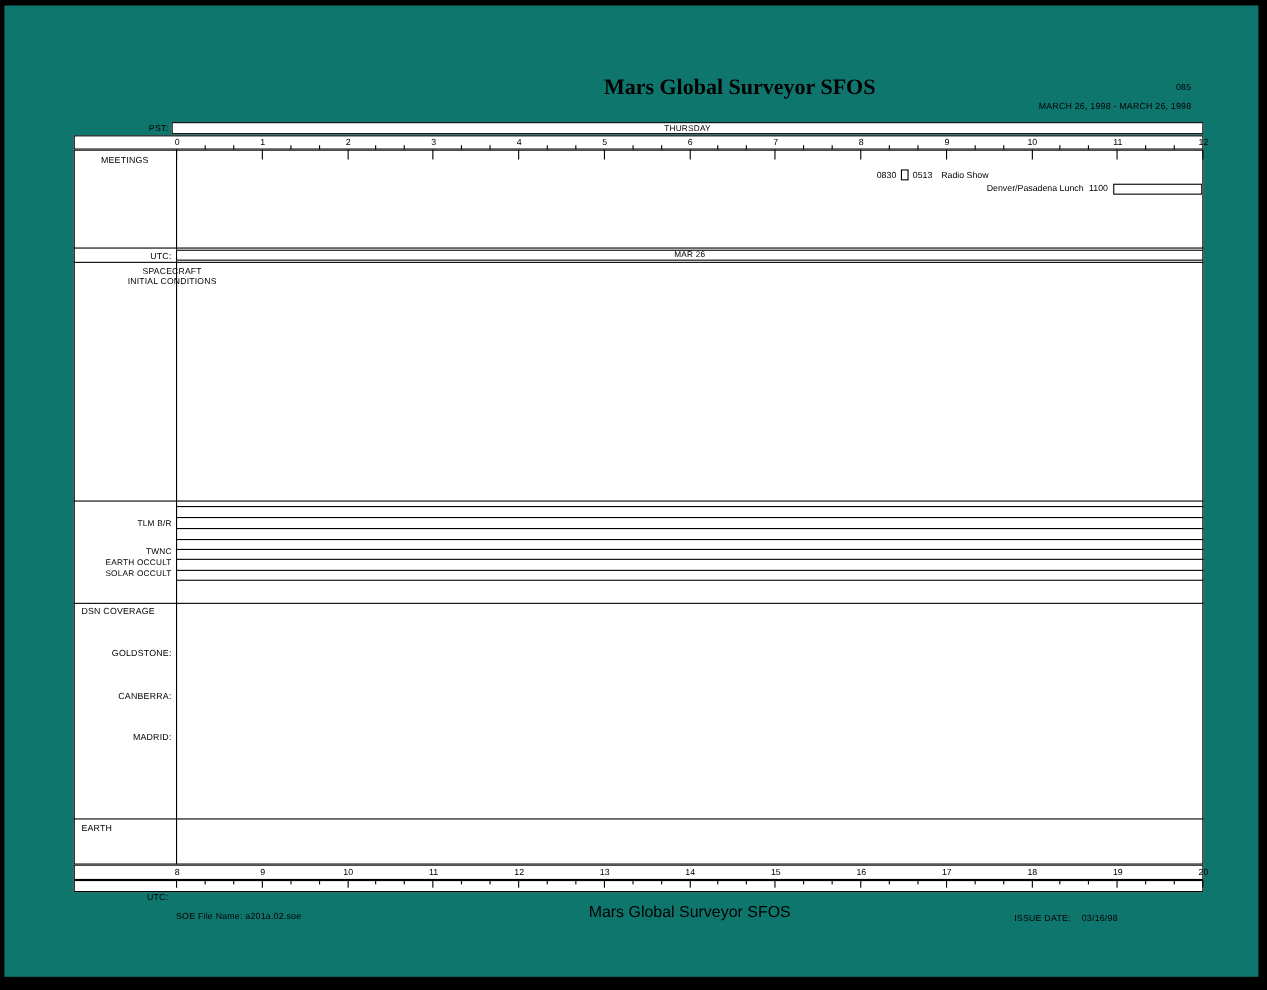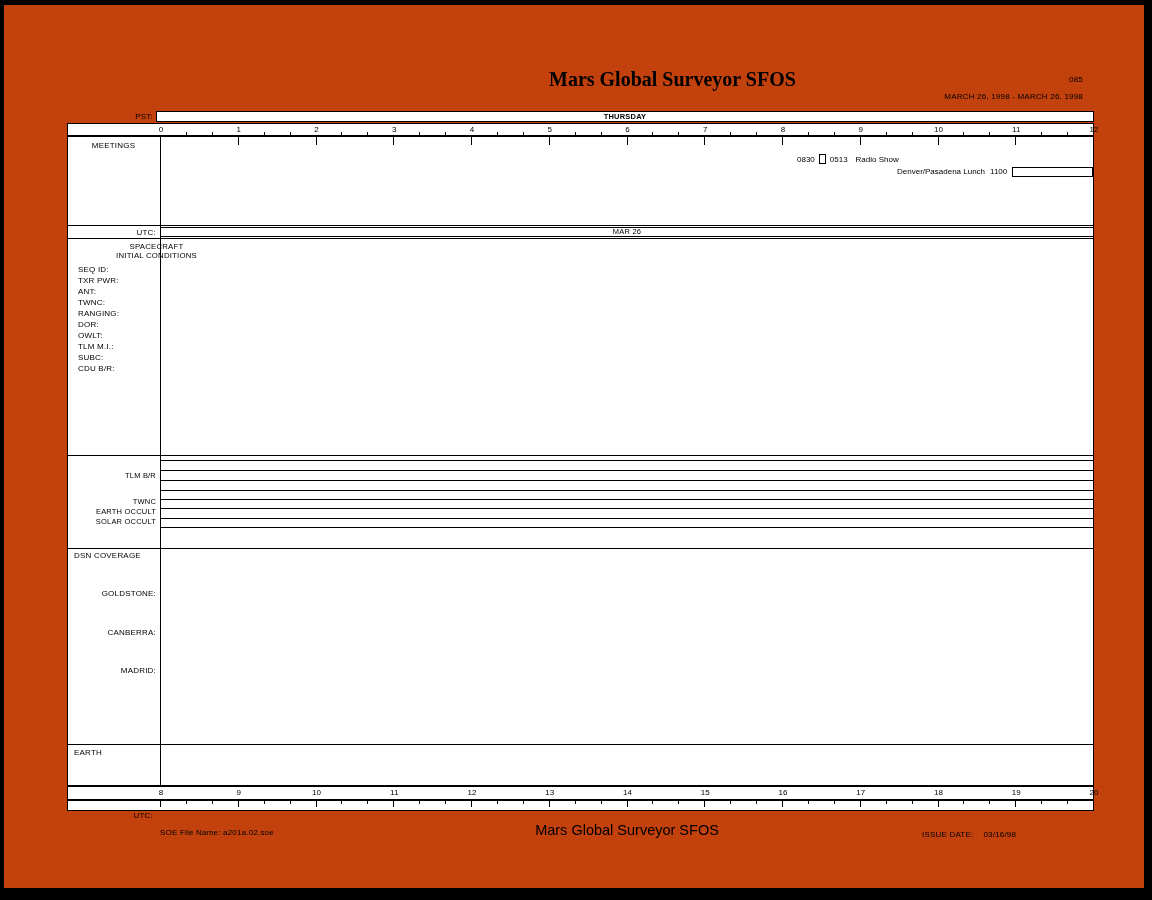--- a/index.html
+++ b/index.html
@@ -1,16 +1,16 @@
 <!DOCTYPE html>
 <html><head>
 <meta charset="utf-8">
 <style>
   html,body{margin:0;padding:0;background:#555;}
-  .screen{position:relative;width:1152px;height:900px;background:#c2410c;overflow:hidden;
+  .screen{position:relative;width:1152px;height:900px;background:#0f766e;overflow:hidden;
           font-family:"Liberation Sans", sans-serif;color:#000;}
   .frame{position:absolute;background:#000;}
   .abs{position:absolute;}
   .box{position:absolute;border:1px solid #000;box-sizing:border-box;background:#fff;}
   .hline{position:absolute;height:1px;background:#000;}
   .vline{position:absolute;width:1px;background:#000;}
   .t8{font-size:8px;line-height:10px;white-space:nowrap;letter-spacing:0.2px;}
   .t75{font-size:7.5px;line-height:9px;white-space:nowrap;letter-spacing:0.2px;}
   .right{text-align:right;}
   .center{text-align:center;}
@@ -32,21 +32,21 @@
   <div class="frame" style="left:0;top:0;width:4px;height:900px;"></div>
   <div class="frame" style="left:1144px;top:0;width:8px;height:900px;"></div>
   <div class="frame" style="left:0;top:888px;width:1152px;height:12px;"></div>
 
   <div class="abs page-title" style="left:549px;top:68px;">Mars Global Surveyor SFOS</div>
   <div class="abs t8" style="right:69px;top:75px;">085</div>
   <div class="abs t8" style="right:69px;top:92px;">MARCH 26, 1998 - MARCH 26, 1998</div>
 
   <div class="abs t8 right" style="right:999px;top:112px;">PST:</div>
   <div class="box" style="left:156px;top:111px;width:938px;height:11px;">
-    <div class="t75 center" style="line-height:9px;font-weight:bold;">THURSDAY</div>
+    <div class="t75 center" style="line-height:9px;">THURSDAY</div>
   </div>
 
   <div class="abs t8 right" style="right:999px;top:126px;">PST:</div>
   <div class="box" style="left:67px;top:123px;width:1027px;height:13px;">
       <span class="hour-num" style="left: 93px; top: 1px;">0</span>
       <span class="hour-num" style="left: 170.75px; top: 1px;">1</span>
       <span class="hour-num" style="left: 248.5px; top: 1px;">2</span>
       <span class="hour-num" style="left: 326.25px; top: 1px;">3</span>
       <span class="hour-num" style="left: 404px; top: 1px;">4</span>
       <span class="hour-num" style="left: 481.75px; top: 1px;">5</span>
@@ -82,32 +82,20 @@
   </div>
 
   <div class="abs t8 right" style="right:996px;top:228px;">UTC:</div>
   <div class="box" style="left:160px;top:227px;width:934px;height:10px;">
     <div class="t75 center" style="line-height:8px;">MAR 26</div>
   </div>
 
   <div class="abs center" style="left:66px;width:95px;top:243px;font-size:7.8px;line-height:8.6px;letter-spacing:0.2px;margin-left:43px;">
     <div>SPACECRAFT</div>
     <div>INITIAL CONDITIONS</div>
-  </div>
-  <div class="abs sc-fields" style="left:78px;top:264px;">
-    <div>SEQ ID:</div>
-    <div>TXR PWR:</div>
-    <div>ANT:</div>
-    <div>TWNC:</div>
-    <div>RANGING:</div>
-    <div>DOR:</div>
-    <div>OWLT:</div>
-    <div>TLM M.I.:</div>
-    <div>SUBC:</div>
-    <div>CDU B/R:</div>
   </div>
 
   <div class="hline" style="left:160px;top:460px;width:934px;"></div>
   <div class="hline" style="left:160px;top:470px;width:934px;"></div>
   <div class="hline" style="left:160px;top:480px;width:934px;"></div>
   <div class="hline" style="left:160px;top:490px;width:934px;"></div>
   <div class="hline" style="left:160px;top:499px;width:934px;"></div>
   <div class="hline" style="left:160px;top:508px;width:934px;"></div>
   <div class="hline" style="left:160px;top:518px;width:934px;"></div>
   <div class="hline" style="left:160px;top:527px;width:934px;"></div>

